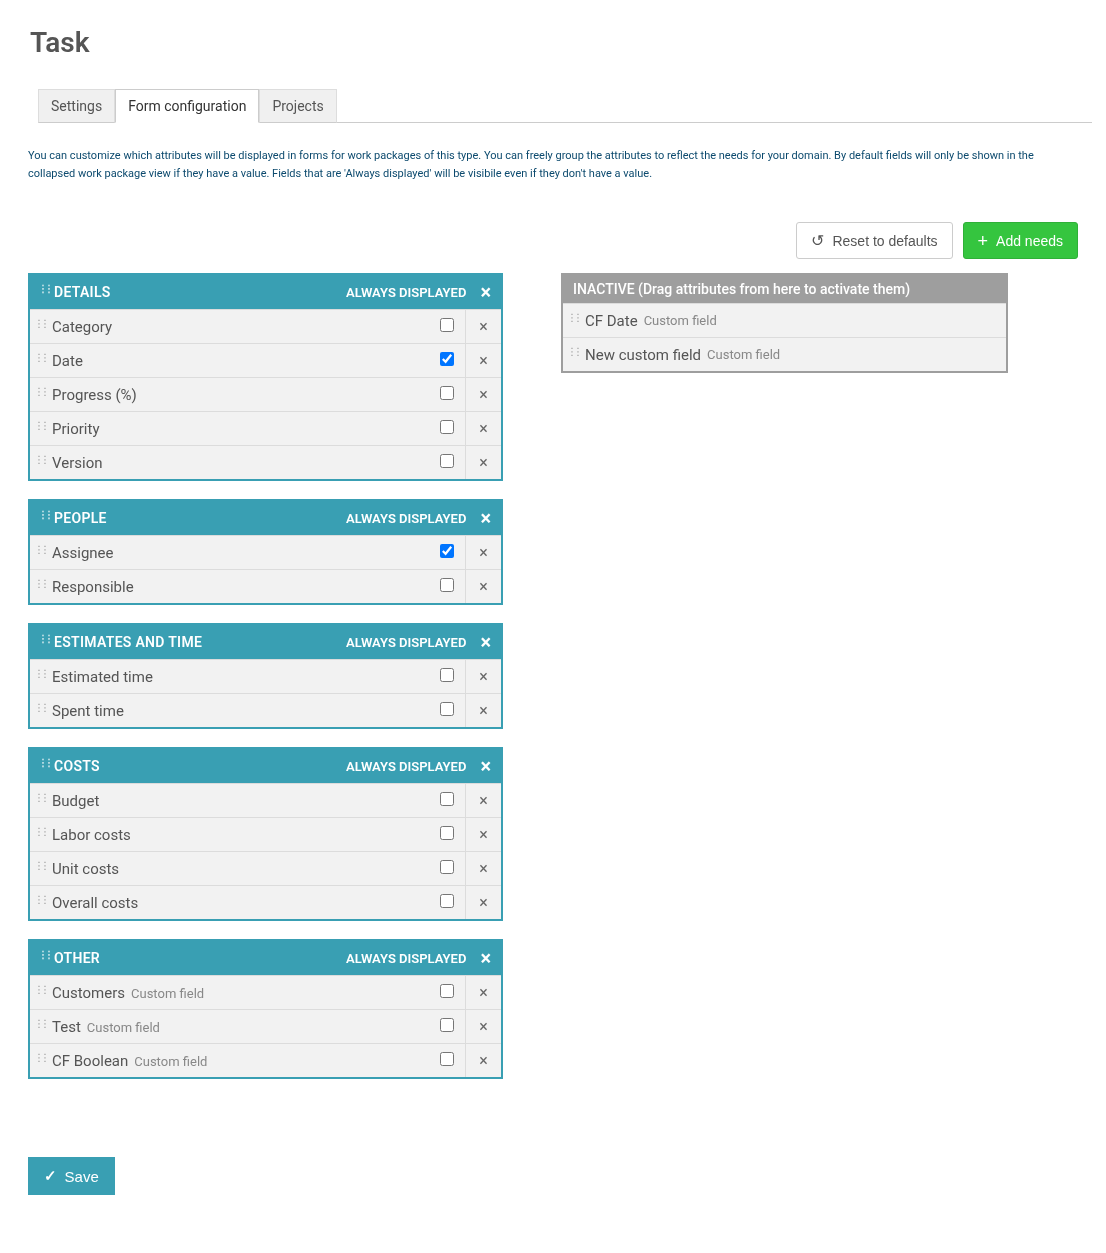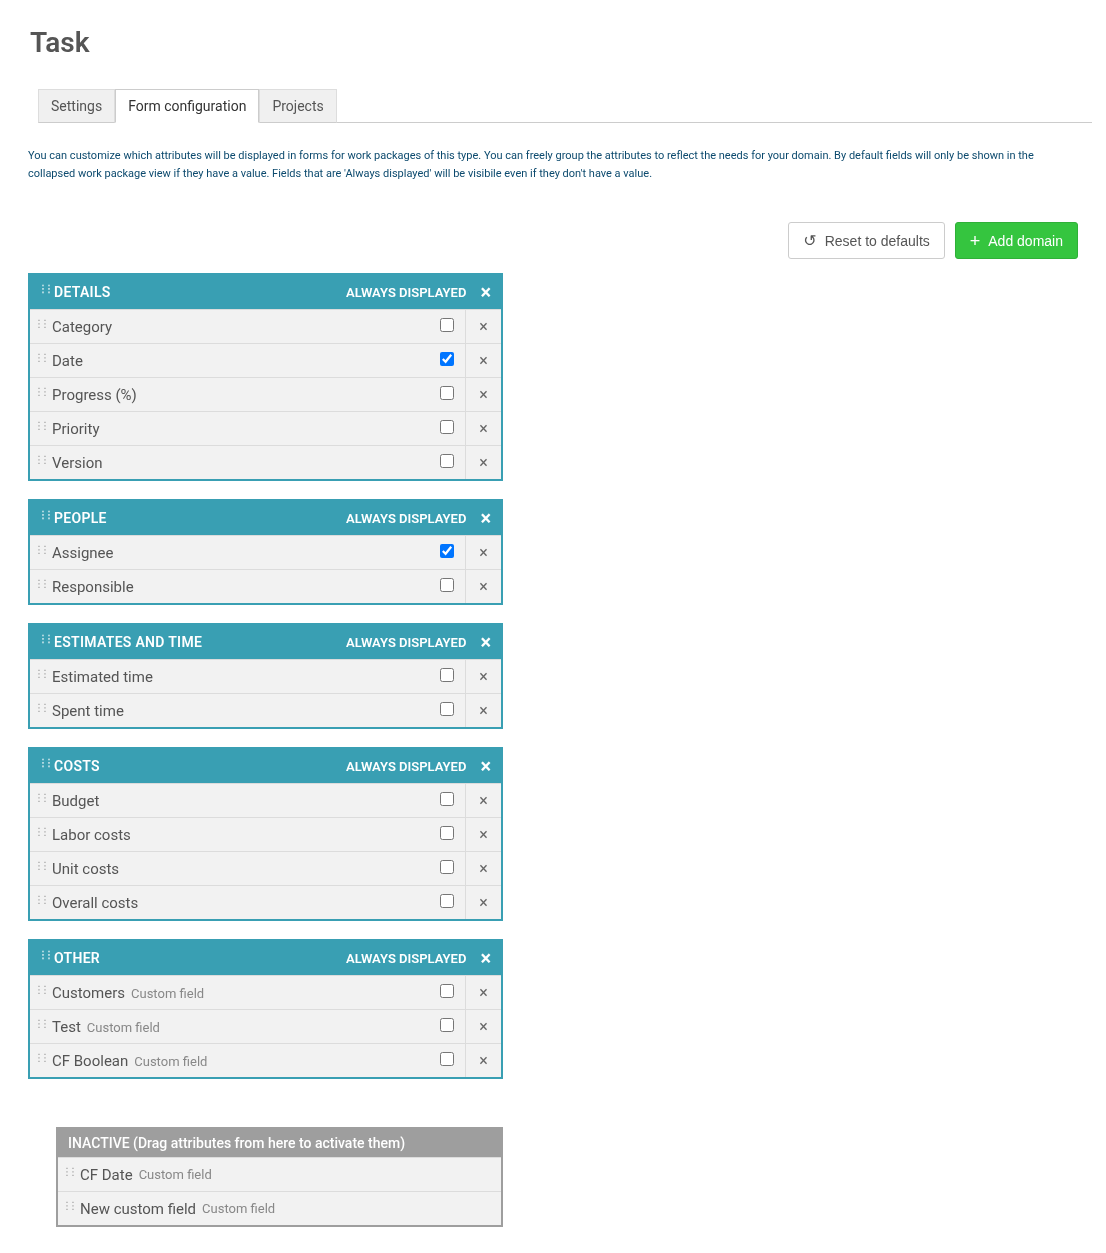--- a/index.html
+++ b/index.html
@@ -8,21 +8,21 @@
 h1 { font-size: 28px; font-weight: 600; color: #555; margin: 12px 0 30px 16px; }
 .tabs { display: flex; border-bottom: 1px solid #ccc; margin-left: 24px; }
 .tab { padding: 8px 12px; font-size: 14px; color: #555; cursor: pointer; border: 1px solid transparent; margin-bottom: -1px; }
 .tab.active { border: 1px solid #ccc; border-bottom: 1px solid #fff; background: #fff; color: #333; }
 .tab.inactive { background: #f0f0f0; border: 1px solid #ddd; border-bottom: 1px solid #ccc; }
 .description { color: #0c4a6e; font-size: 11px; line-height: 1.6; margin: 24px 14px 40px 14px; }
 .toolbar { display: flex; justify-content: flex-end; gap: 10px; padding: 0 14px 14px 0; }
 .btn { display: inline-flex; align-items: center; gap: 8px; padding: 8px 14px; font-size: 14px; border-radius: 3px; cursor: pointer; border: 1px solid #ccc; background: #fff; color: #555; }
 .btn-green { background: #35c53f; border-color: #2fb038; color: #fff; }
 .btn-green .plus { font-size: 18px; line-height: 14px; }
-.columns { display: flex; gap: 30px; padding: 0 14px; align-items: flex-start; flex-direction: column; }
+.columns { display: flex; gap: 30px; padding: 0 14px; align-items: flex-start; }
 .col-left { width: 475px; }
 .col-right { width: 475px; }
 .group { border: 2px solid #399fb3; margin-bottom: 18px; }
 .group-header { display: flex; align-items: center; background: #399fb3; color: #fff; font-weight: 600; font-size: 14px; height: 34px; padding: 0 10px; }
 .group-header .drag { margin-right: 6px; opacity: .9; }
 .group-header .name { flex: 1; letter-spacing: .3px; }
 .group-header .always { font-weight: 600; font-size: 13px; margin-right: 14px; }
 .group-header .close { font-size: 20px; font-weight: 700; cursor: pointer; line-height: 1; }
 .field-row { display: flex; align-items: center; height: 34px; background: #f2f2f2; border-top: 1px solid #dcdcdc; font-size: 15px; color: #555; }
 .field-row:first-of-type { border-top: none; }
@@ -59,21 +59,21 @@
 
   <p class="description">You can customize which attributes will be displayed in forms for work packages of this type. You can freely group the attributes to reflect the needs for your domain. By default fields will only be shown in the collapsed work package view if they have a value. Fields that are 'Always displayed' will be visibile even if they don't have a value.</p>
 
   <div class="toolbar">
     <button class="btn">
       <span class="undo-icon">↺</span>
       <span>Reset to defaults</span>
     </button>
     <button class="btn btn-green">
       <span class="plus">+</span>
-      <span>Add domain</span>
+      <span>Add needs</span>
     </button>
   </div>
 
   <div class="columns">
     <div class="col-left" id="groups-col">
         <div class="group">
           <div class="group-header">
             <span class="drag"><span class="drag-icon"></span></span>
             <span class="name">DETAILS</span>
             <span class="always">ALWAYS DISPLAYED</span>

